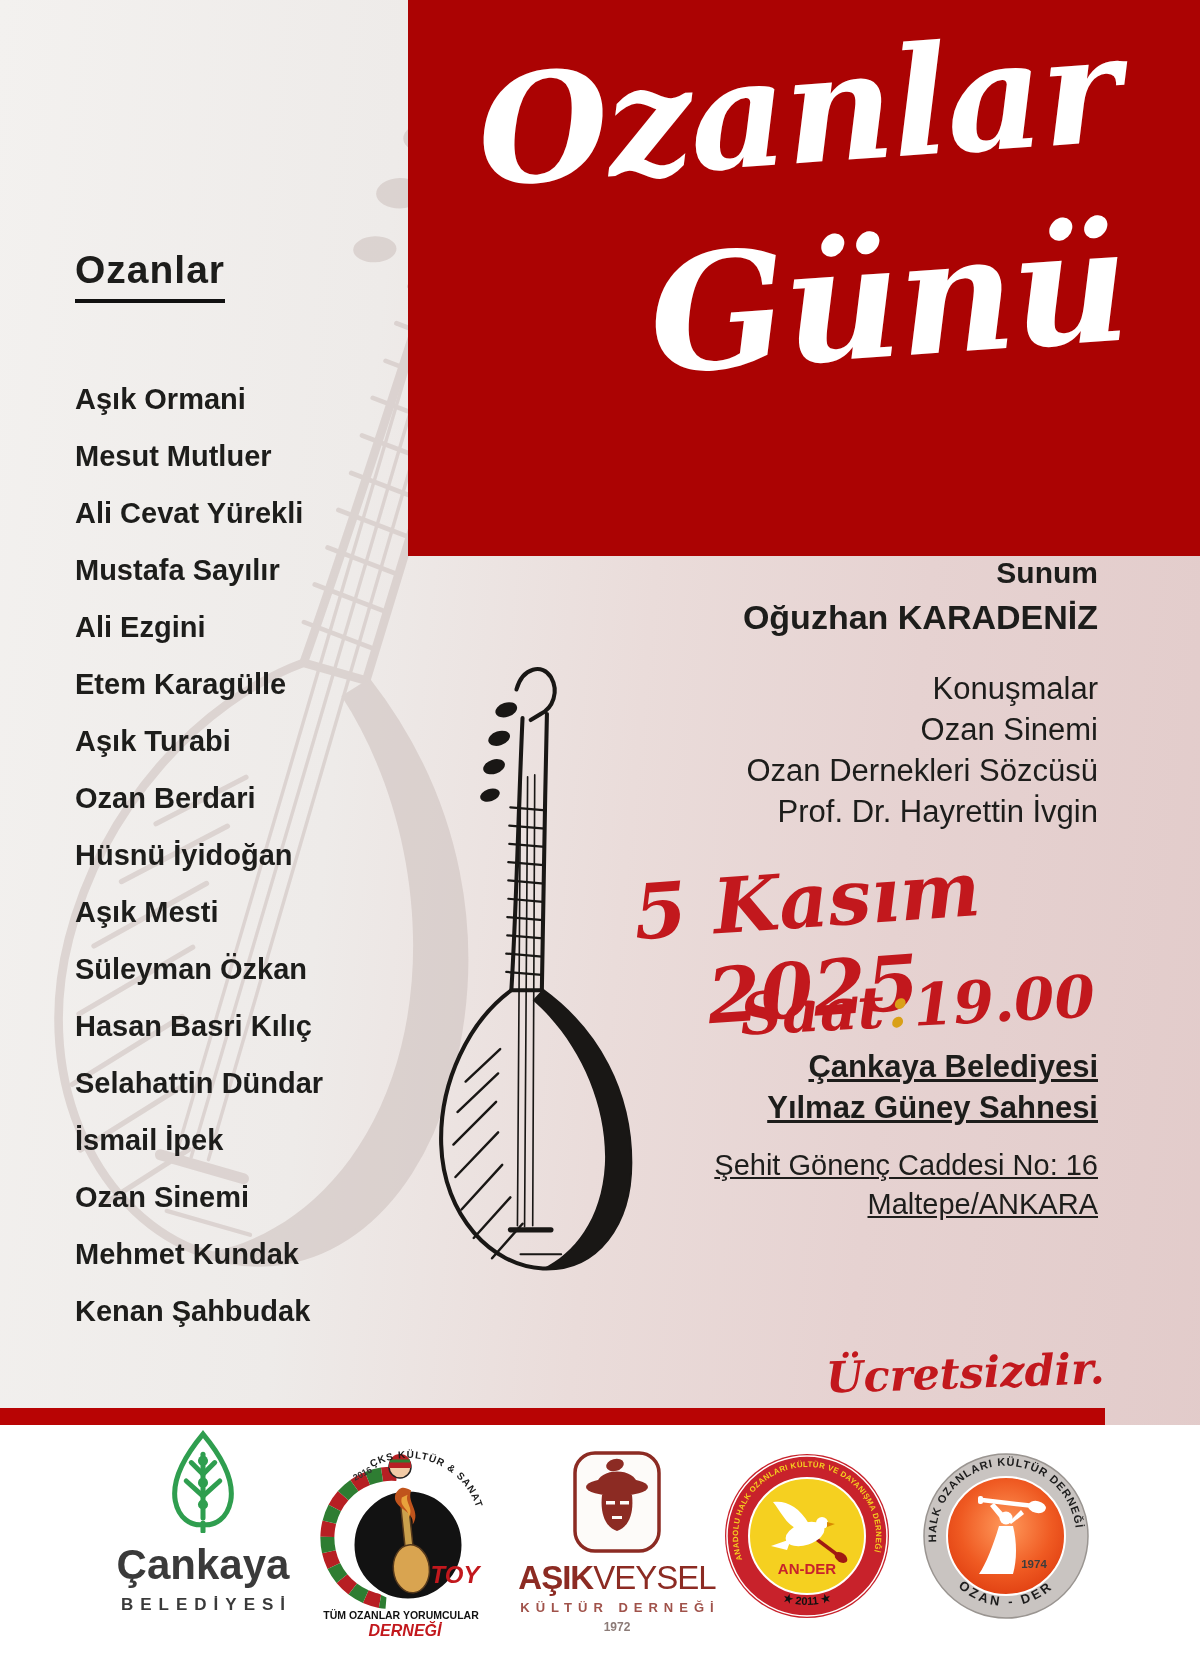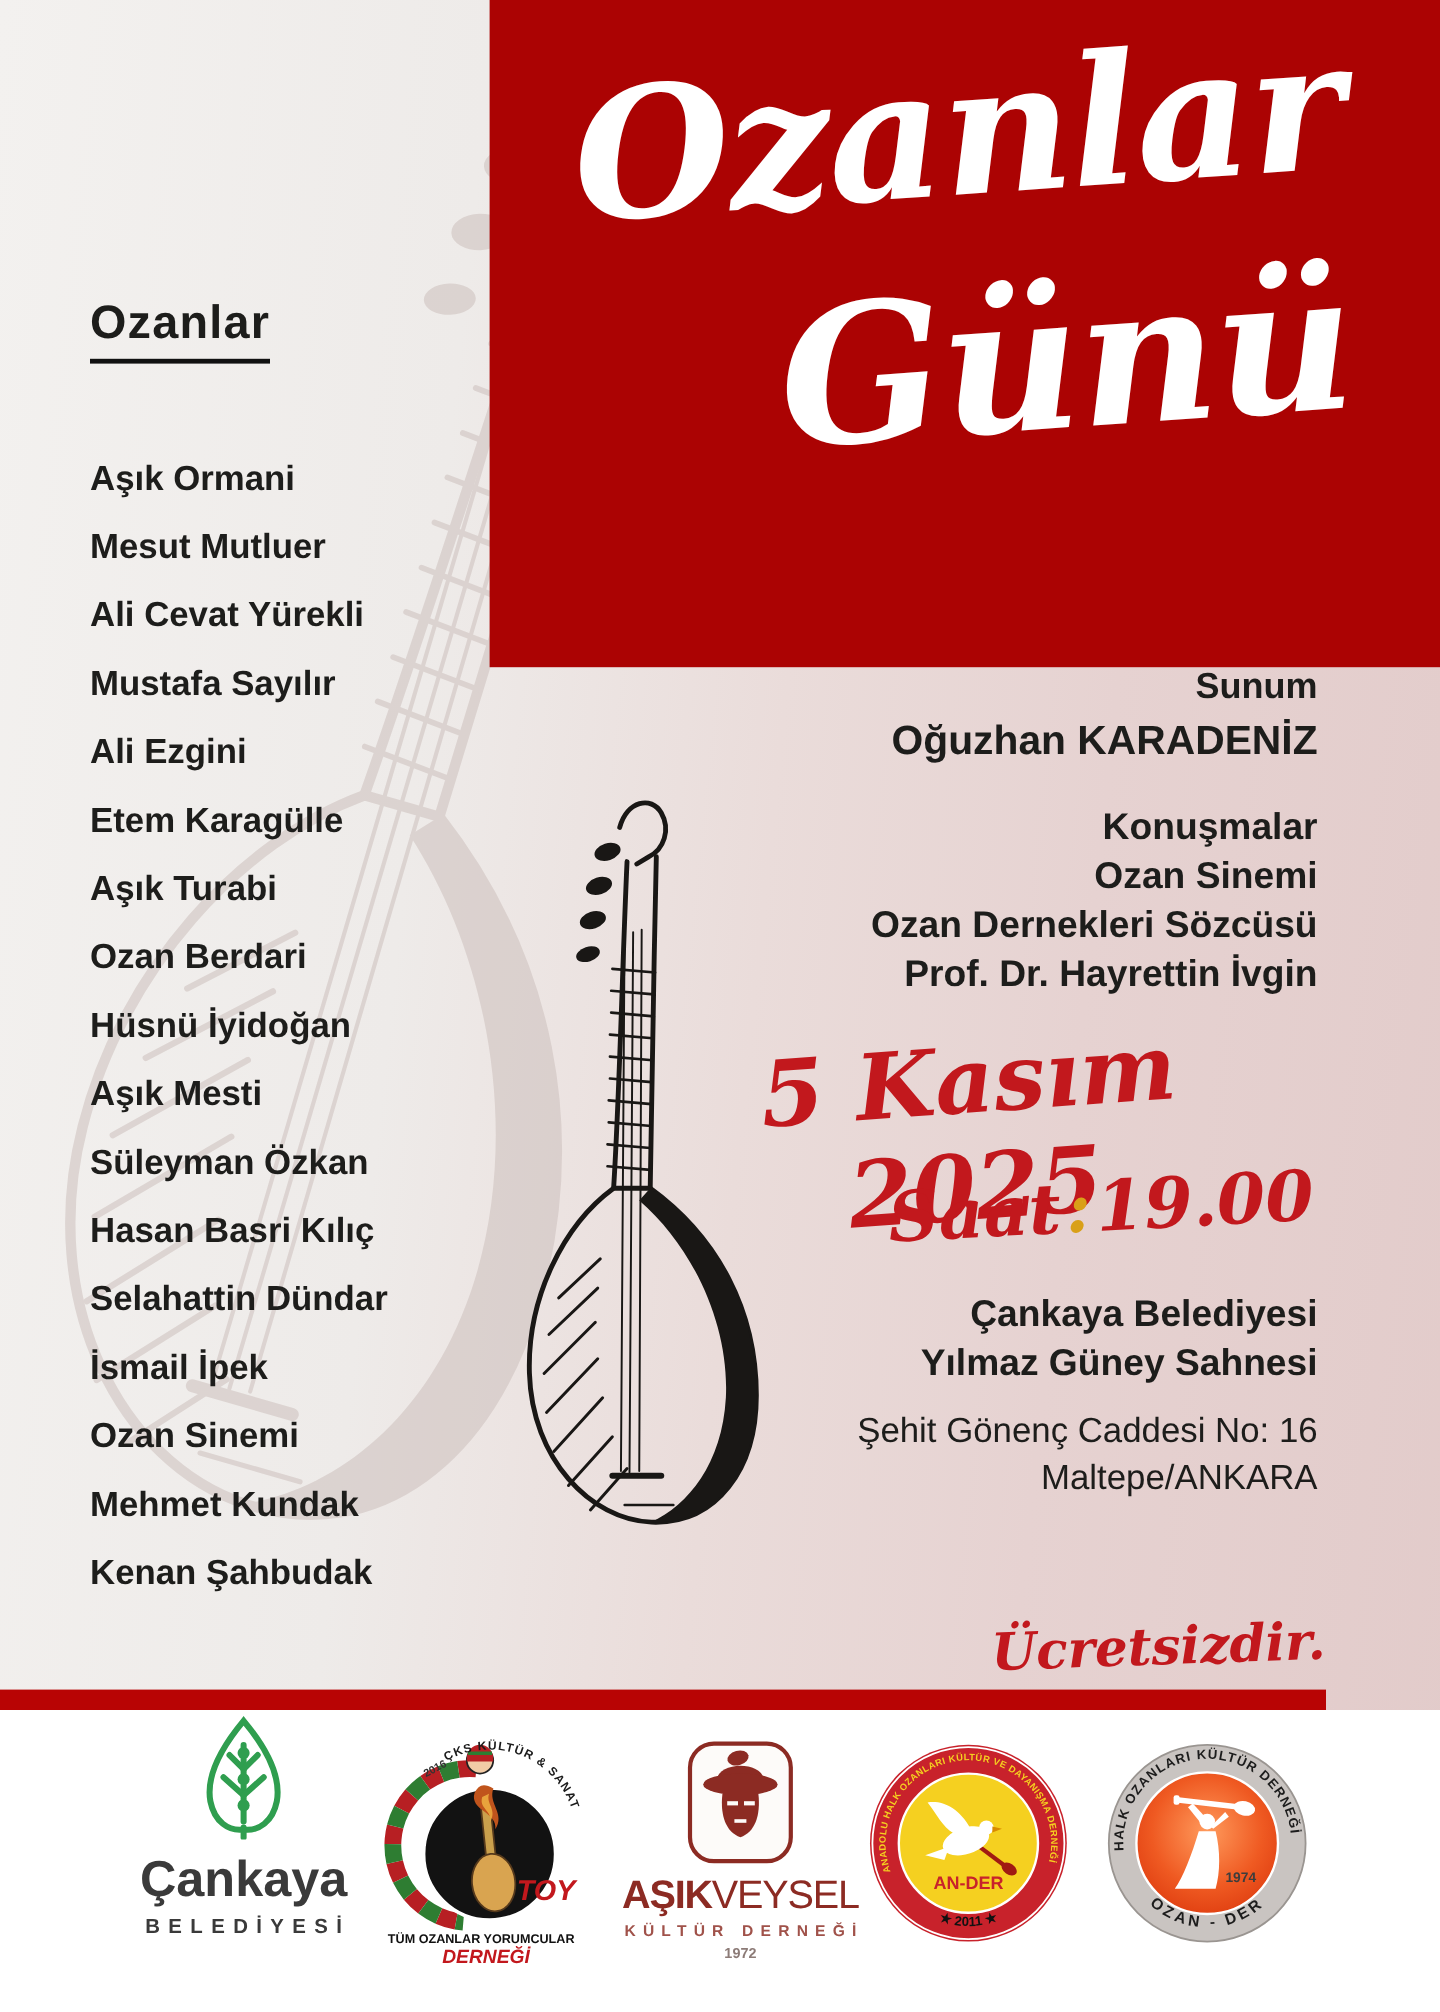--- a/index.html
+++ b/index.html
@@ -27,22 +27,22 @@
   .leftcol h2{margin:0;font-size:39px;letter-spacing:1px;display:inline-block;
               border-bottom:4px solid #111;padding-bottom:7px;}
   .names{list-style:none;margin:68px 0 0 0;padding:0;}
   .names li{font-size:29px;font-weight:bold;line-height:57px;white-space:nowrap;}
   
   .rblock{position:absolute;right:102px;text-align:right;color:#1d1d1b;z-index:4;}
   .sunum{top:552px;}
   .sunum .lbl{font-size:30px;font-weight:bold;line-height:42px;}
   .sunum .who{font-size:34px;font-weight:bold;line-height:46px;}
   .talks{top:668px;}
-  .talks div{font-size:31px;font-weight:bold;line-height:41px;}
-  .venue{top:1074px;}
+  .talks div{font-size:31px;font-weight:normal;line-height:41px;}
+  .venue{top:1046px;text-decoration:underline;}
   .venue .v{font-size:31px;font-weight:bold;line-height:41px;}
   .venue .a{font-size:29px;font-weight:normal;line-height:39px;}
   .venue .gap{height:18px;}
   .date-line{position:absolute;left:580px;top:856px;width:460px;text-align:center;z-index:4;
              font-size:76px;color:#c2181d;transform:rotate(-4deg);}
   .time-line{position:absolute;left:740px;top:972px;width:340px;text-align:center;z-index:4;
              font-size:58px;color:#c2181d;transform:rotate(-3deg);}
   .time-line .colon{color:#d9a018;padding:0 4px;}
   .free{position:absolute;right:95px;top:1348px;z-index:4;font-size:43px;color:#c2181d;
         transform:rotate(-2deg);}

